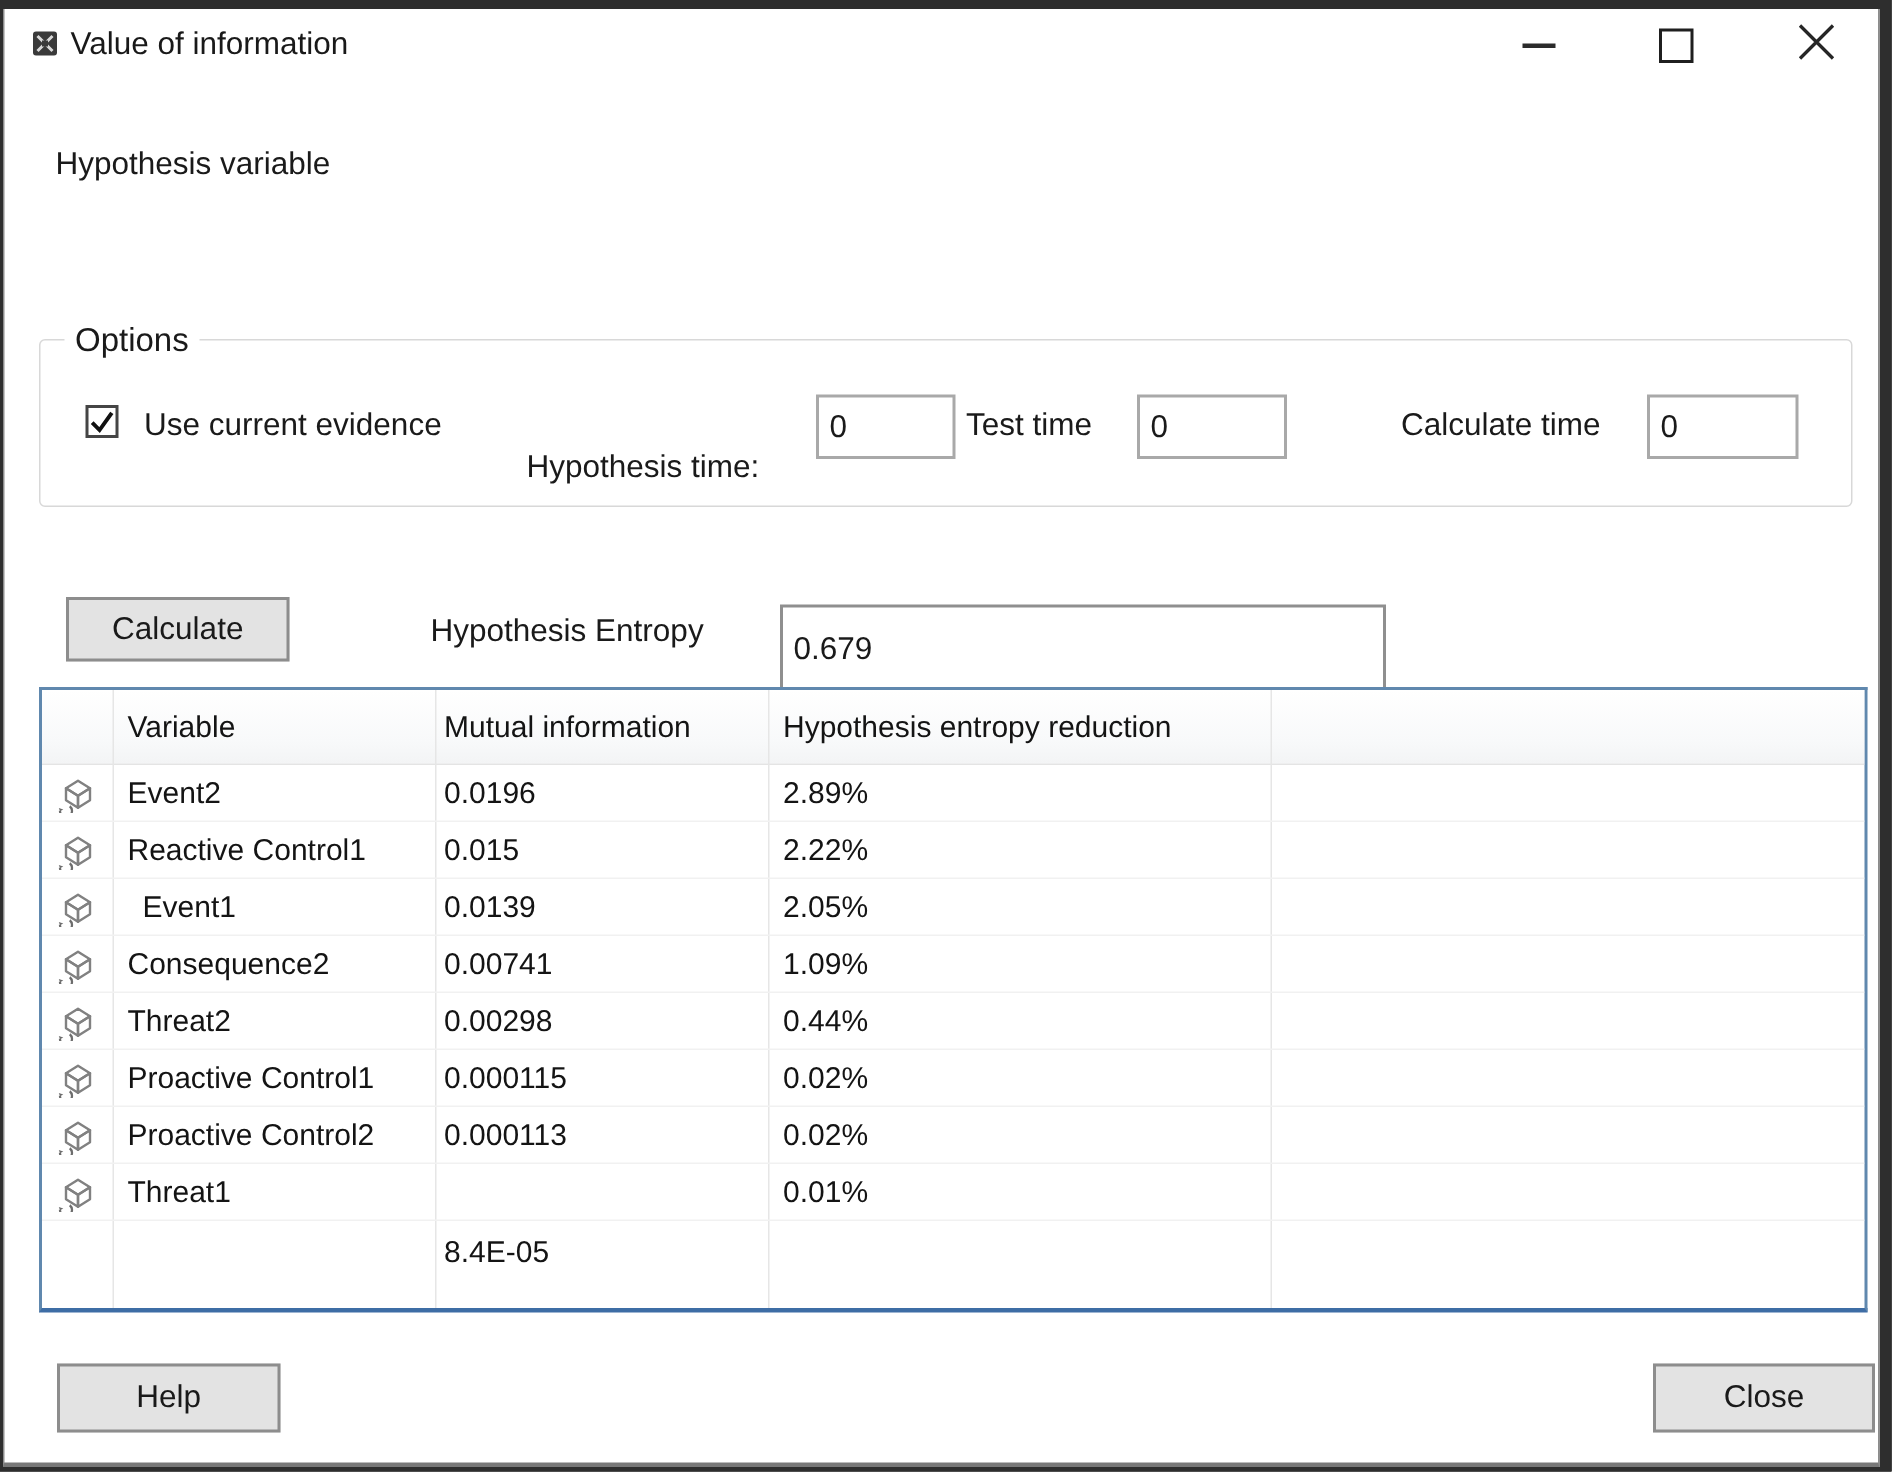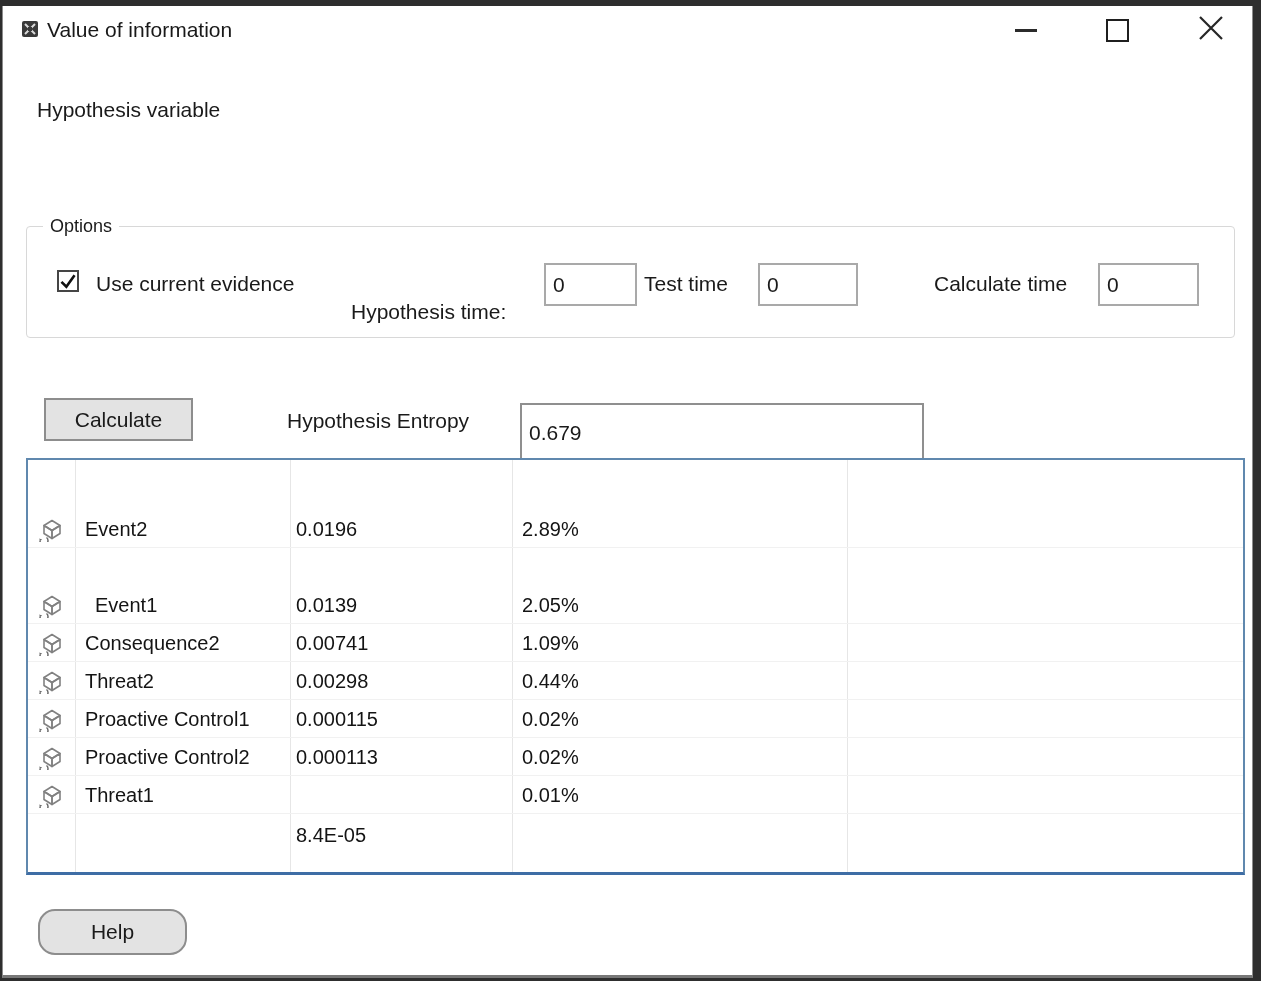--- a/index.html
+++ b/index.html
@@ -30,21 +30,21 @@
   }
   .combobox .node-ic{margin-left:14px;}
   .combobox .cb-text{margin-left:12px;font-size:21px;color:#1a1a1a;}
   .combobox .chev{position:absolute;right:18px;top:17px;}
   .groupbox{
     left:26px;top:226px;width:1209px;height:112px;box-sizing:border-box;
     border:1px solid #d8d8d8;border-radius:4px;
   }
   .legend{
     position:absolute;left:16px;top:-14px;background:#ffffff;
-    padding:0 7px;font-size:18px;line-height:27px;color:#1a1a1a;white-space:nowrap;
+    padding:0 7px;font-size:22px;line-height:27px;color:#1a1a1a;white-space:nowrap;
   }
   .checkbox{
     position:absolute;left:30px;top:43px;width:22px;height:22px;box-sizing:border-box;
     border:2px solid #454545;background:#fff;display:flex;align-items:center;justify-content:center;
   }
   .textbox{
     box-sizing:border-box;border:2px solid #a9a9a9;background:#fff;
     font-family:inherit;font-size:21px;color:#1a1a1a;padding:0 0 0 7px;outline:none;
   }
   .btn{
@@ -127,34 +127,47 @@
     <input class="abs textbox" style="left: 731px; top: 36px; width: 100px; height: 43px;" value="0">
     <span class="abs lbl" style="left:907px;top:44px;">Calculate time</span>
     <input class="abs textbox" style="left: 1071px; top: 36px; width: 101px; height: 43px;" value="0">
   </div>
 
   <button class="abs btn" style="left:28px;top:398px;width:149px;height:43px;">Calculate</button>
   <span class="abs lbl" style="left:287px;top:408px;">Hypothesis Entropy</span>
   <input class="abs textbox" style="left: 520px; top: 403px; width: 404px; height: 60px; border-color: rgb(143, 143, 143);" value="0.679">
 
   <div class="abs rtable">
+    <div class="thead">
+      <span class="hcell" style="left:57px;">Variable</span>
+      <span class="hcell" style="left:268px;">Mutual information</span>
+      <span class="hcell" style="left:494px;">Hypothesis entropy reduction</span>
+    </div>
 
     <span class="vsep" style="left:47px;"></span>
     <span class="vsep" style="left:262px;"></span>
     <span class="vsep" style="left:484px;"></span>
     <span class="vsep" style="left:819px;"></span>
 
     <div class="trow" style="top:50px;">
       <span class="row-ic"><svg width="26" height="26" viewBox="0 0 26 26">
             <use href="#cube-node"></use>
           </svg></span>
       <span class="tcell" style="left:57px;">Event2</span>
       <span class="tcell" style="left:268px;">0.0196</span>
       <span class="tcell" style="left:494px;">2.89%</span>
     </div>
+    <div class="trow" style="top:88px;">
+      <span class="row-ic"><svg width="26" height="26" viewBox="0 0 26 26">
+            <use href="#cube-node"></use>
+          </svg></span>
+      <span class="tcell" style="left:57px;">Reactive Control1</span>
+      <span class="tcell" style="left:268px;">0.015</span>
+      <span class="tcell" style="left:494px;">2.22%</span>
+    </div>
     <div class="trow" style="top:126px;">
       <span class="row-ic"><svg width="26" height="26" viewBox="0 0 26 26">
             <use href="#cube-node"></use>
           </svg></span>
       <span class="tcell" style="left:67px;">Event1</span>
       <span class="tcell" style="left:268px;">0.0139</span>
       <span class="tcell" style="left:494px;">2.05%</span>
     </div>
     <div class="trow" style="top:164px;">
       <span class="row-ic"><svg width="26" height="26" viewBox="0 0 26 26">
@@ -191,15 +204,16 @@
     <div class="trow" style="top:316px;">
       <span class="row-ic"><svg width="26" height="26" viewBox="0 0 26 26">
             <use href="#cube-node"></use>
           </svg></span>
       <span class="tcell" style="left:57px;">Threat1</span>
       <span class="tcell" style="left:268px;margin-top:40px;">8.4E-05</span>
       <span class="tcell" style="left:494px;">0.01%</span>
     </div>
   </div>
 
-  <button class="abs btn" style="left:22px;top:909px;width:149px;height:46px;border-radius:17px;">Help</button>
+  <button class="abs btn" style="left:22px;top:909px;width:149px;height:46px;">Help</button>
+  <button class="abs btn" style="left:1086px;top:909px;width:148px;height:46px;">Close</button>
 
 </div>
 
 </body></html>

